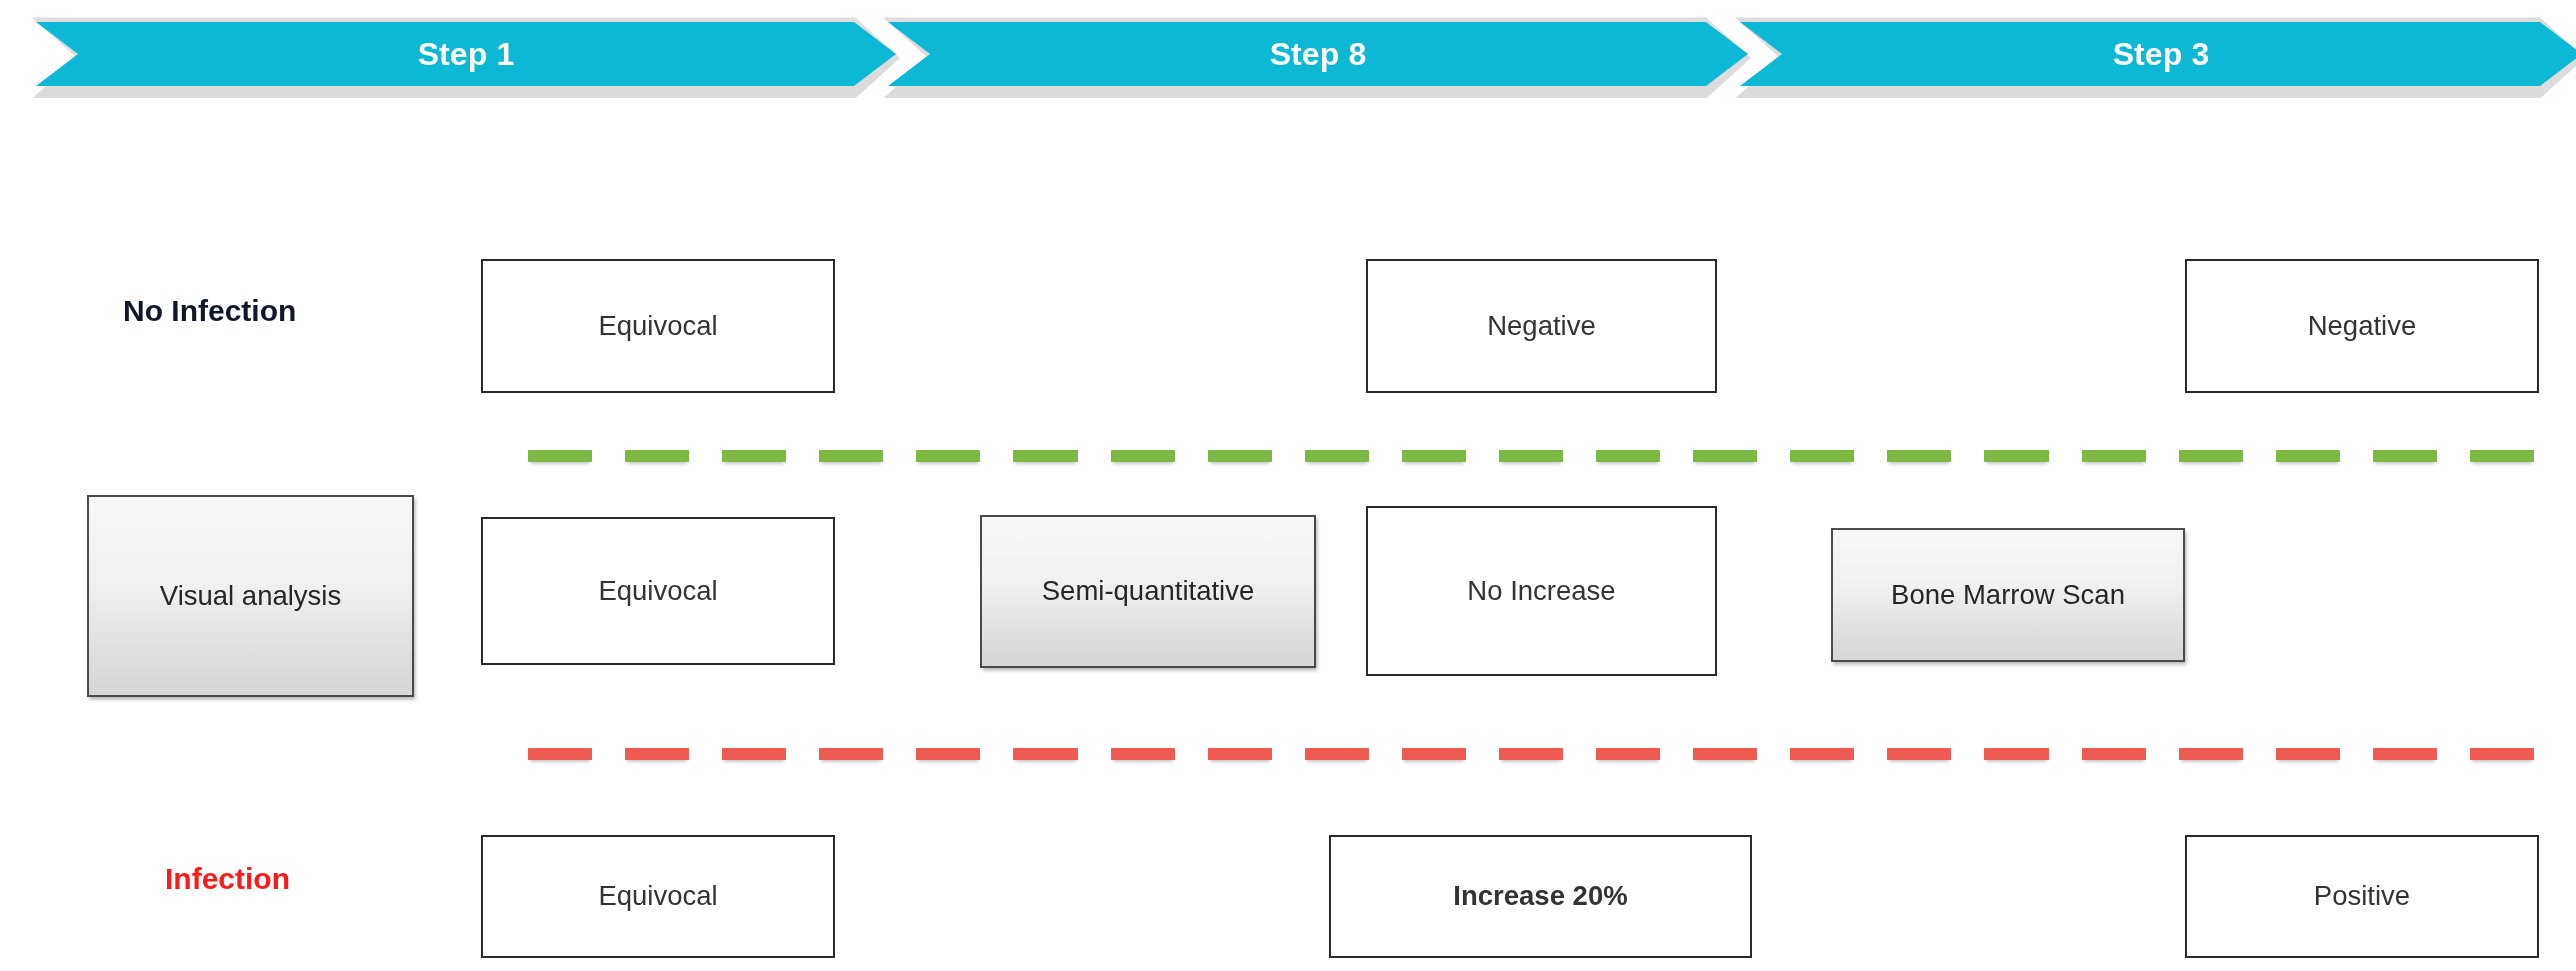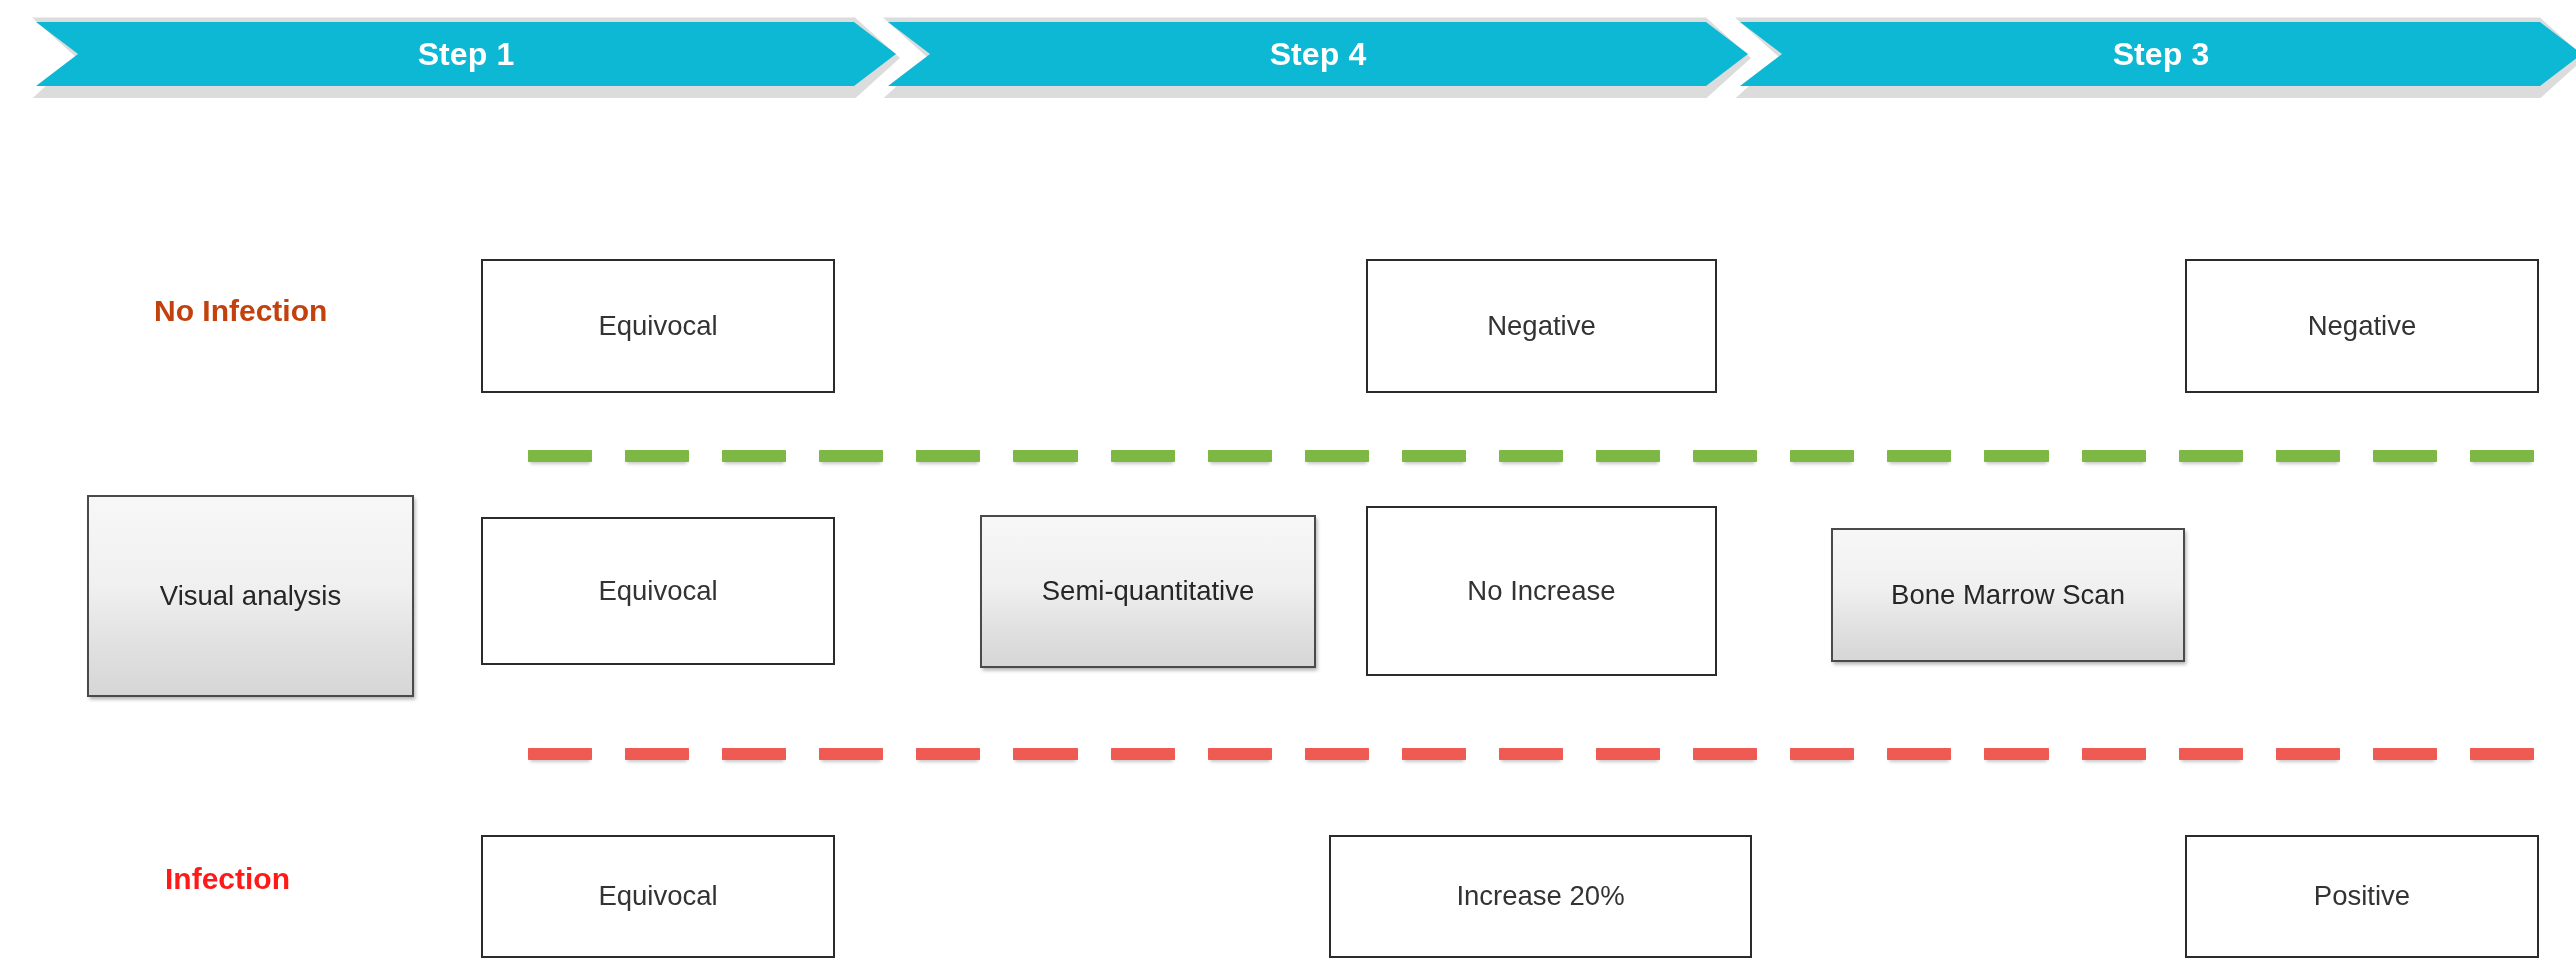--- a/index.html
+++ b/index.html
@@ -60,21 +60,21 @@
 
   
   .row-label {
     position: absolute;
     font-size: 30px;
     font-weight: bold;
     line-height: 1;
     white-space: nowrap;
     font-family: "Liberation Sans", sans-serif;
   }
-  .row-label.no-infection { color: #c2410c; margin-left: 31px; }
+  .row-label.no-infection { color: #0f172a; }
   .row-label.infection    { color: #ff1a1a; }
 
   
   .box {
     position: absolute;
     box-sizing: border-box;
     display: flex;
     align-items: center;
     justify-content: center;
     text-align: center;
@@ -116,21 +116,21 @@
 
   <div class="chevron-row">
 
     <div class="chevron-shadow" style="left:32px;  width:868px;"></div>
     <div class="chevron" style="left:36px;  width:860px;">
       <span class="chevron-label">Step 1</span>
     </div>
 
     <div class="chevron-shadow" style="left:883px; width:868px;"></div>
     <div class="chevron" style="left:888px; width:860px;">
-      <span class="chevron-label">Step 4</span>
+      <span class="chevron-label">Step 8</span>
     </div>
 
     <div class="chevron-shadow" style="left:1735px; width:850px;"></div>
     <div class="chevron" style="left:1740px; width:842px;">
       <span class="chevron-label">Step 3</span>
     </div>
   </div>
 
   <div class="row-label no-infection" style="left:123px; top:296px;">No Infection</div>
 
@@ -195,18 +195,18 @@
       <span class="dash" style="width: 65px; margin-right: 33px;"></span>
       <span class="dash" style="width: 65px; margin-right: 33px;"></span>
       <span class="dash" style="width: 65px; margin-right: 33px;"></span>
       <span class="dash" style="width: 65px; margin-right: 33px;"></span>
     </div>
 
   <div class="row-label infection" style="left:165px; top:864px;text-align:right;">Infection</div>
 
   <div class="box" style="left:481px;  top:835px; width:354px; height:123px;">Equivocal</div>
 
-  <div class="box" style="left:1329px; top:835px; width:423px; height:123px;">Increase 20%</div>
+  <div class="box" style="left:1329px; top:835px; width:423px; height:123px;font-weight:bold;">Increase 20%</div>
 
   <div class="box" style="left:2185px; top:835px; width:354px; height:123px;">Positive</div>
 
 </div>
 
 
 </body></html>

